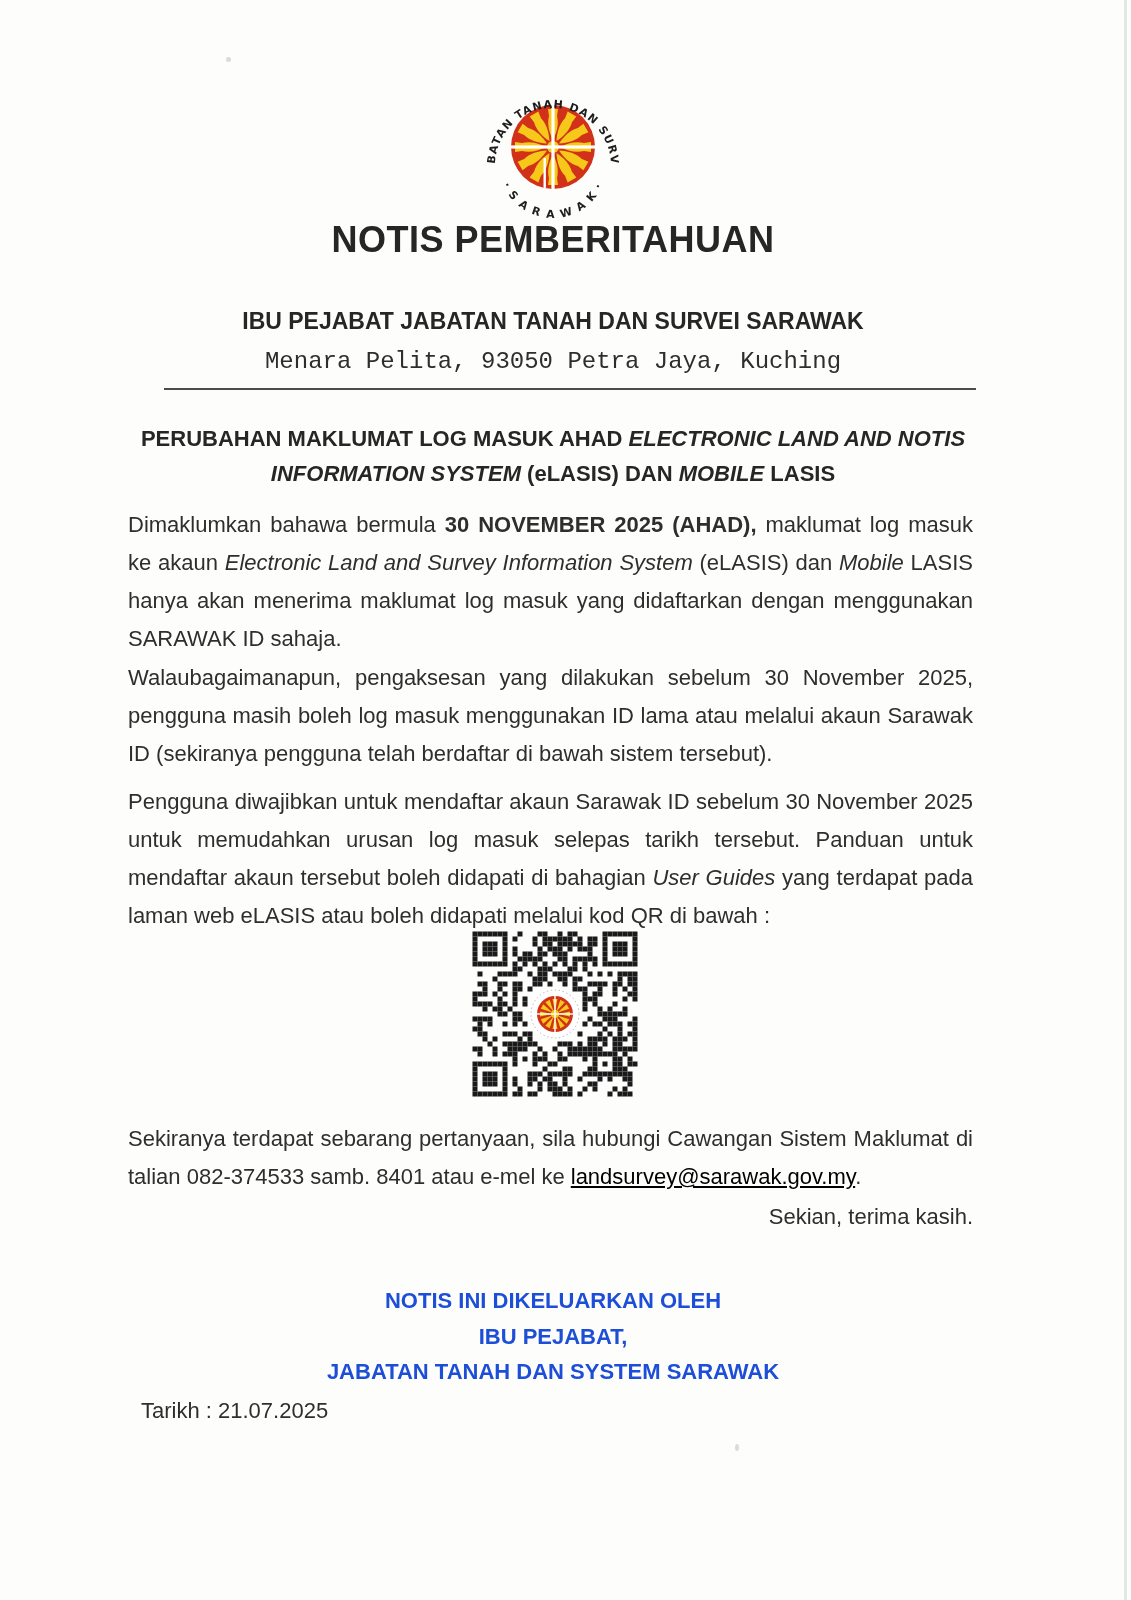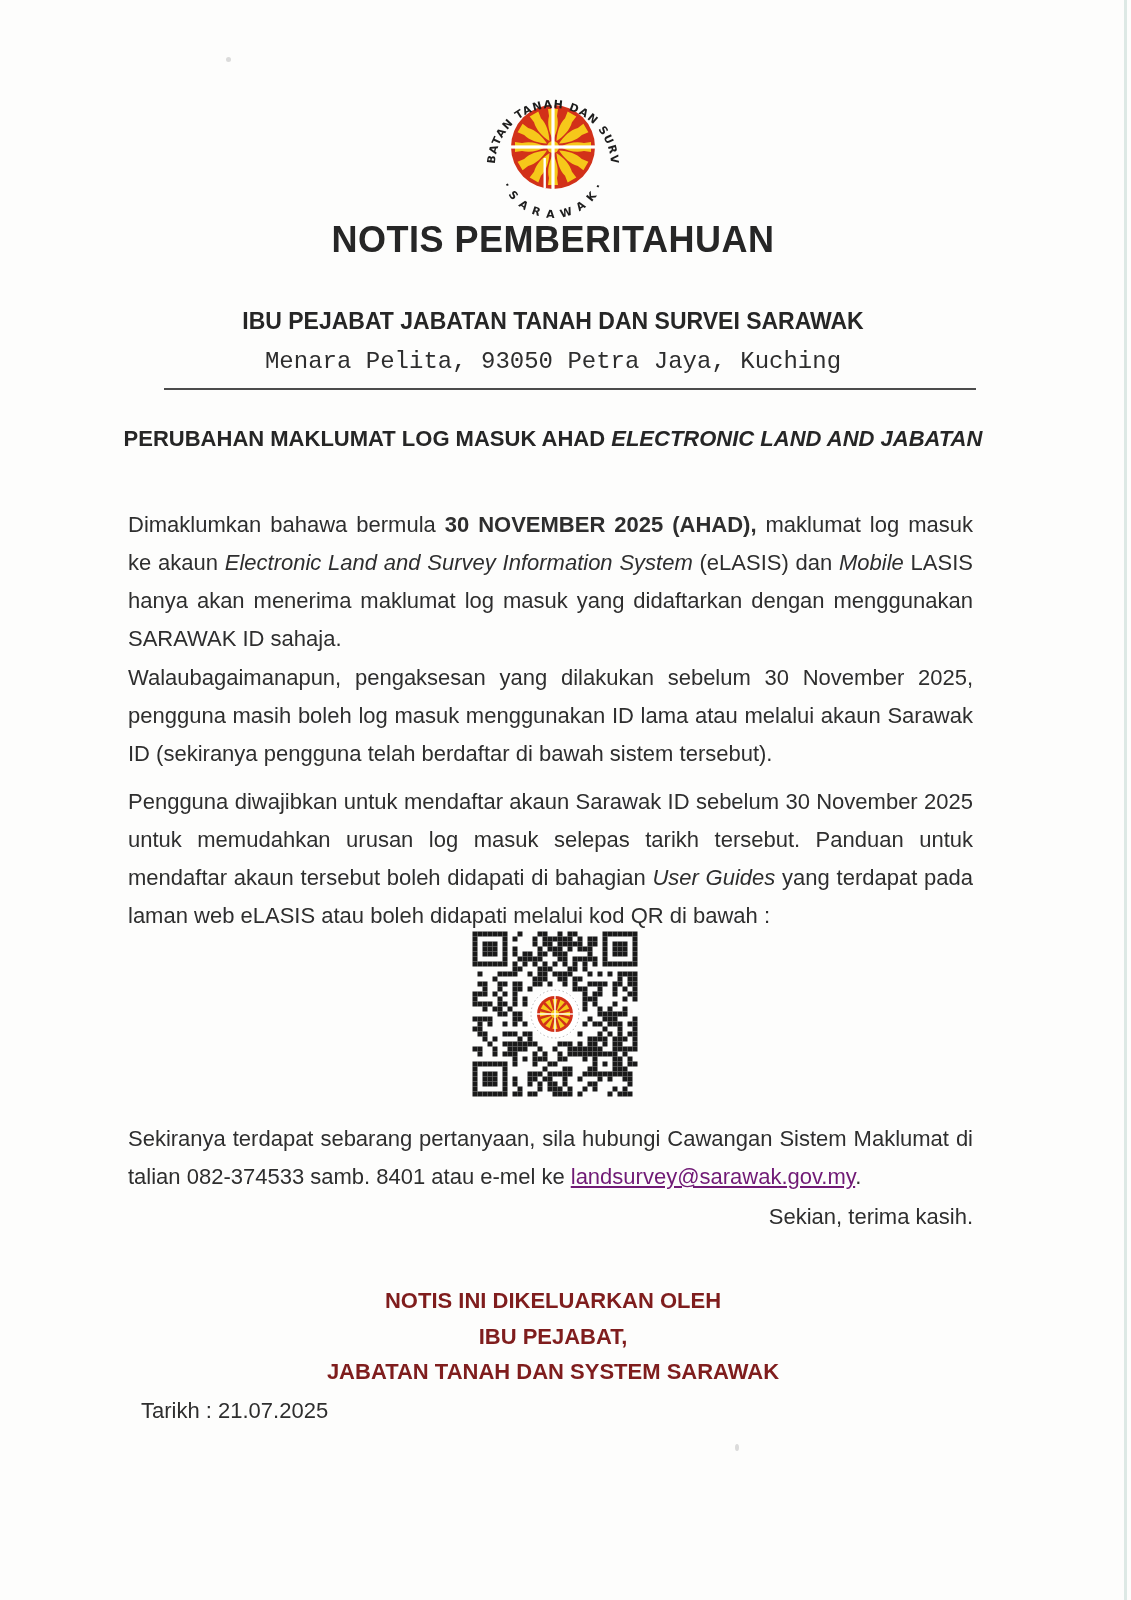--- a/index.html
+++ b/index.html
@@ -41,31 +41,31 @@
     font-size:22px;line-height:38px;text-align:justify;
   }
   .p1{top:506px;}
   .p2{top:659px;}
   .p3{top:783px;}
   .p4{top:1120px;}
   .sekian{top:1198px;text-align:right;}
 
   .b{font-weight:700;}
   .i{font-style:italic;}
-  a.link{color:#701a75;text-decoration:underline;cursor:pointer;}
+  a.link{color:#000000;text-decoration:underline;cursor:pointer;}
 
   .qr-wrap{
     position:absolute;top:930px;left:471px;width:168px;height:168px;
   }
   .qr-wrap svg.qr{position:absolute;top:0;left:0;}
   .qr-logo{
     position:absolute;top:57px;left:57px;width:54px;height:54px;
   }
 
-  .issued{top:1283px;font-size:22px;font-weight:700;line-height:35.5px;color:#7f1d1d;}
+  .issued{top:1283px;font-size:22px;font-weight:700;line-height:35.5px;color:#1d4ed8;}
 
   .date{
     position:absolute;top:1385px;left:128px;margin:13px;font-size:22px;
   }
 </style>
 </head>
 <body>
 
 <div class="page">
 
@@ -110,21 +110,22 @@
   </div>
 
   <h1 class="title centered">NOTIS PEMBERITAHUAN</h1>
 
   <div class="org centered">IBU PEJABAT JABATAN TANAH DAN SURVEI SARAWAK</div>
   <div class="addr centered">Menara Pelita, 93050 Petra Jaya, Kuching</div>
 
   <div class="rule"></div>
 
   <div class="subject centered">
-    <div><span>PERUBAHAN MAKLUMAT LOG MASUK AHAD </span><span class="i">ELECTRONIC LAND AND JABATAN</span></div>
+    <div><span>PERUBAHAN MAKLUMAT LOG MASUK AHAD </span><span class="i">ELECTRONIC LAND AND NOTIS</span></div>
+    <div><span class="i">INFORMATION SYSTEM </span><span>(eLASIS) DAN </span><span class="i">MOBILE</span><span> LASIS</span></div>
   </div>
 
   <p class="body p1"><span>Dimaklumkan bahawa bermula </span><span class="b">30 NOVEMBER 2025 (AHAD),</span><span> maklumat log masuk ke akaun </span><span class="i">Electronic Land and Survey Information System</span><span> (eLASIS) dan </span><span class="i">Mobile</span><span> LASIS hanya akan menerima maklumat log masuk yang didaftarkan dengan menggunakan SARAWAK ID sahaja.</span></p>
   <p class="body p2"><span>Walaubagaimanapun, pengaksesan yang dilakukan sebelum 30 November 2025, pengguna masih boleh log masuk menggunakan ID lama atau melalui akaun Sarawak ID (sekiranya pengguna telah berdaftar di bawah sistem tersebut).</span></p>
   <p class="body p3"><span>Pengguna diwajibkan untuk mendaftar akaun Sarawak ID sebelum 30 November 2025 untuk memudahkan urusan log masuk selepas tarikh tersebut. Panduan untuk mendaftar akaun tersebut boleh didapati di bahagian </span><span class="i">User Guides</span><span> yang terdapat pada laman web eLASIS atau boleh didapati melalui kod QR di bawah :</span></p>
 
   <div class="qr-wrap">
     <svg class="qr" id="qr-svg" width="168" height="168" viewBox="-1.5 -1.5 168 168">
         <rect x="0" y="0" width="5" height="5" fill="#1a1a1a"></rect>
         <rect x="5" y="0" width="5" height="5" fill="#1a1a1a"></rect>

